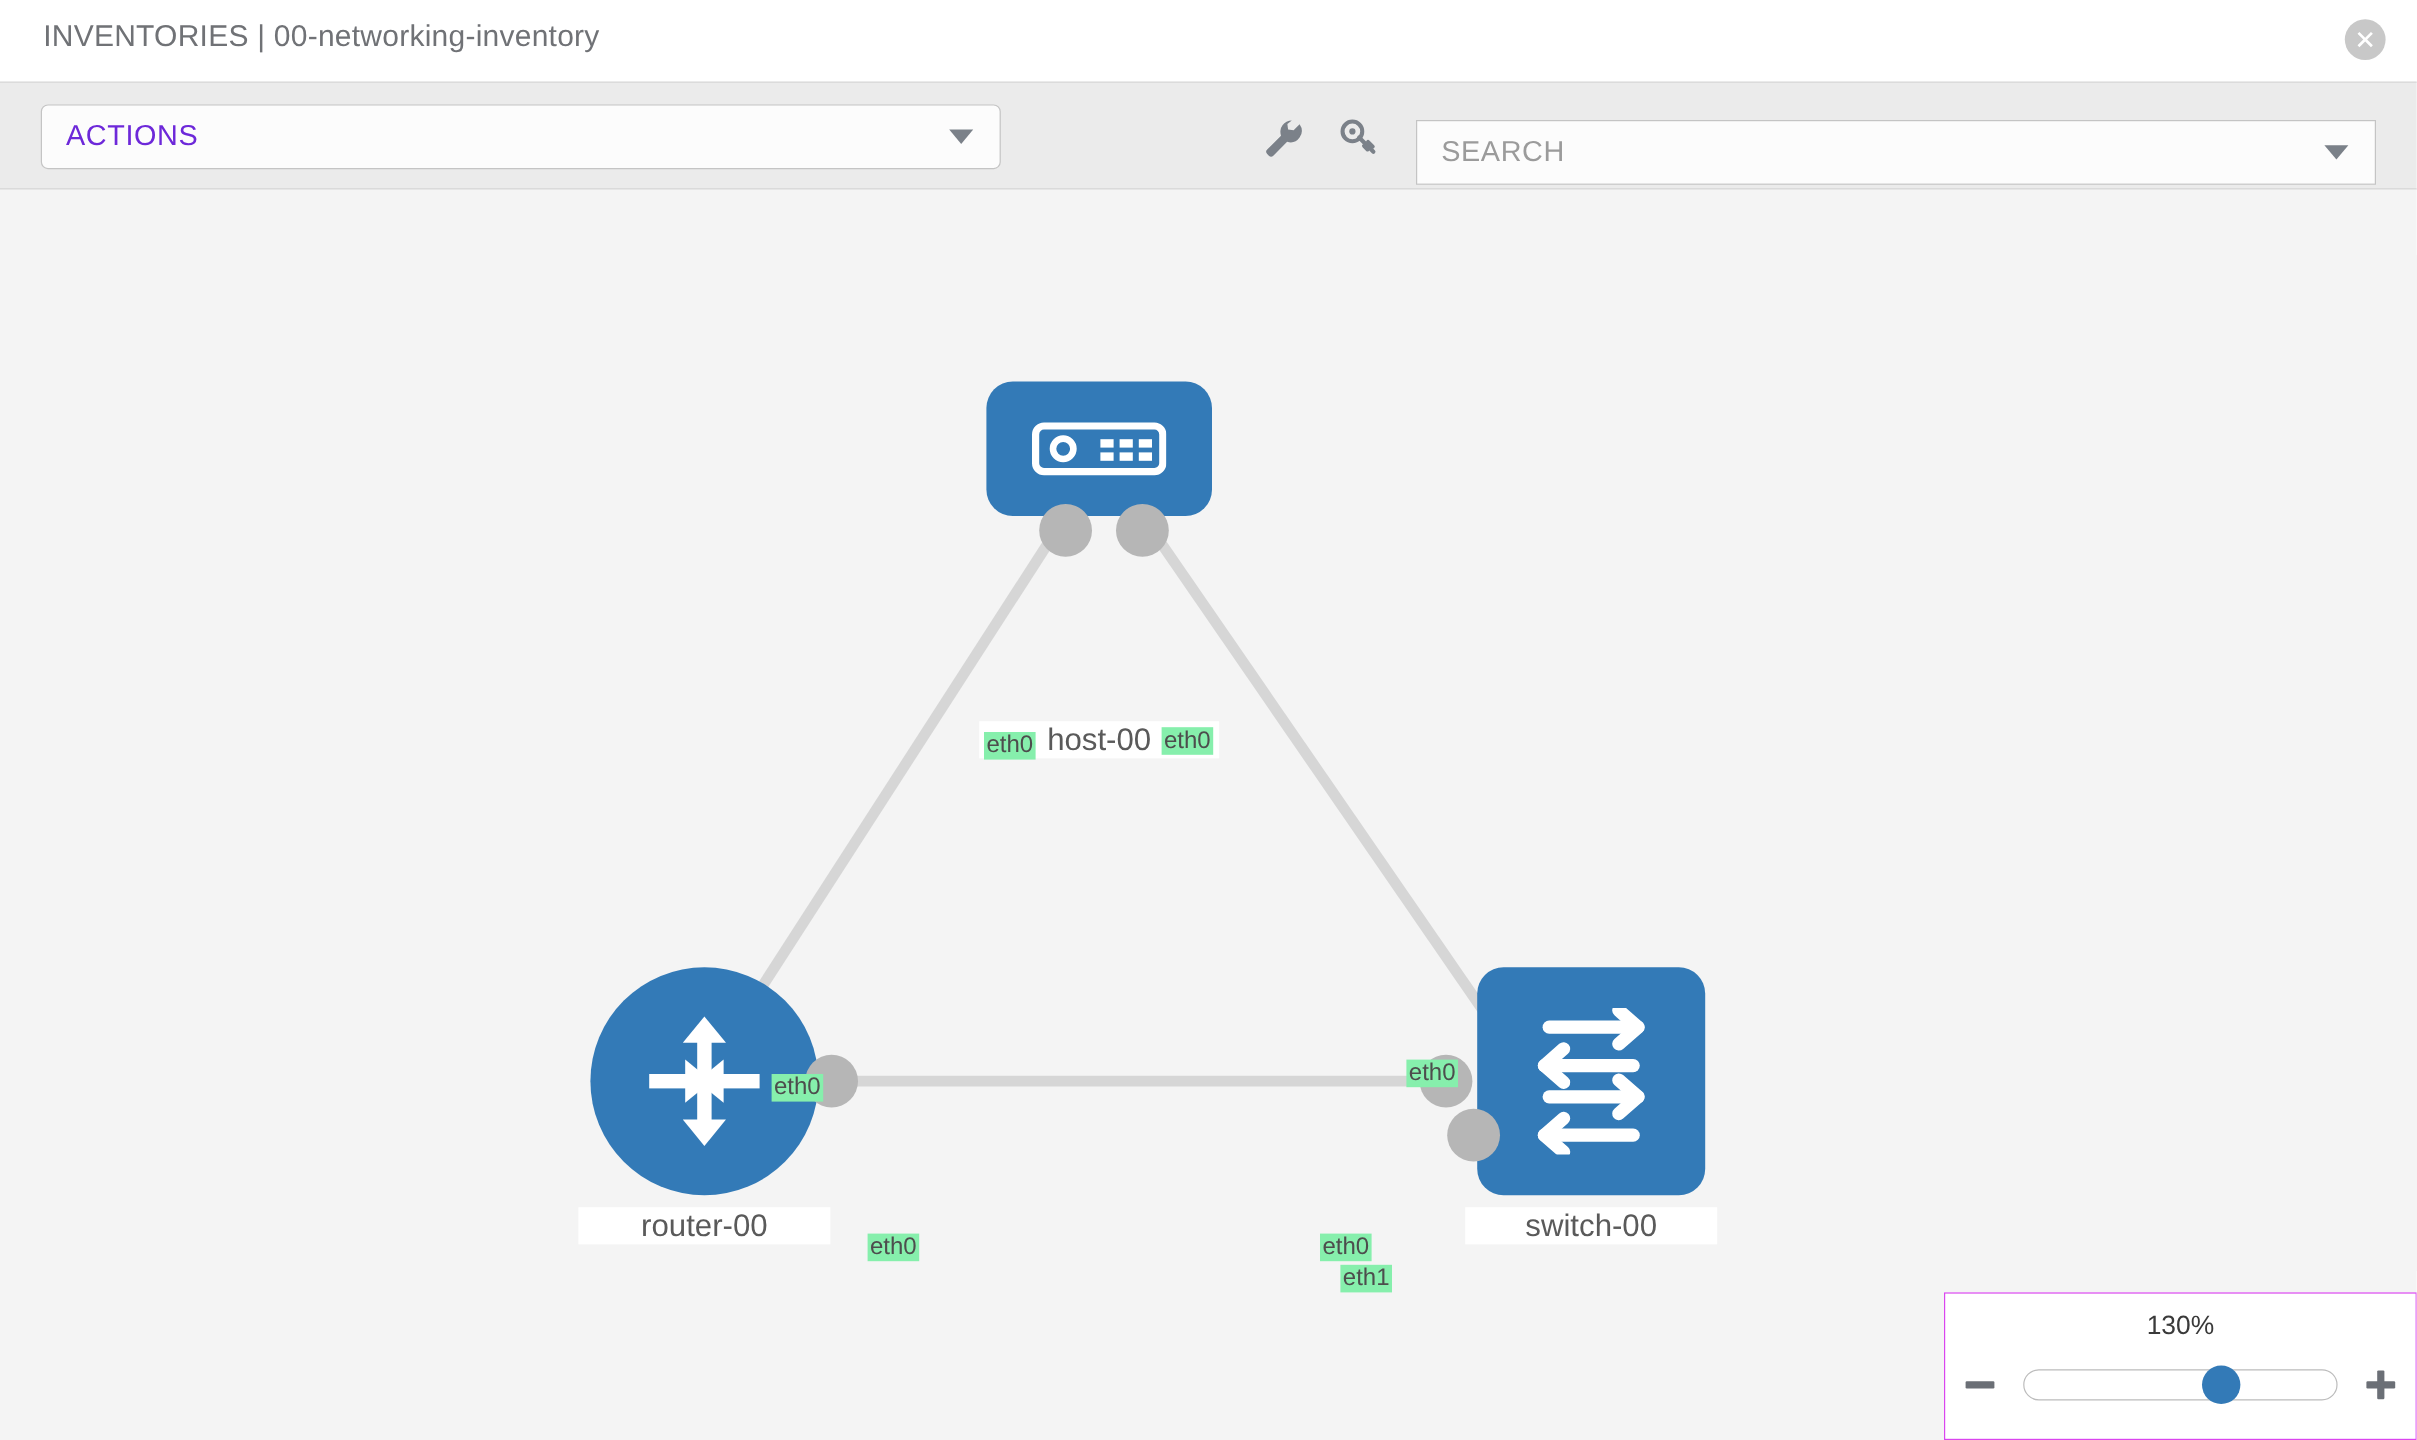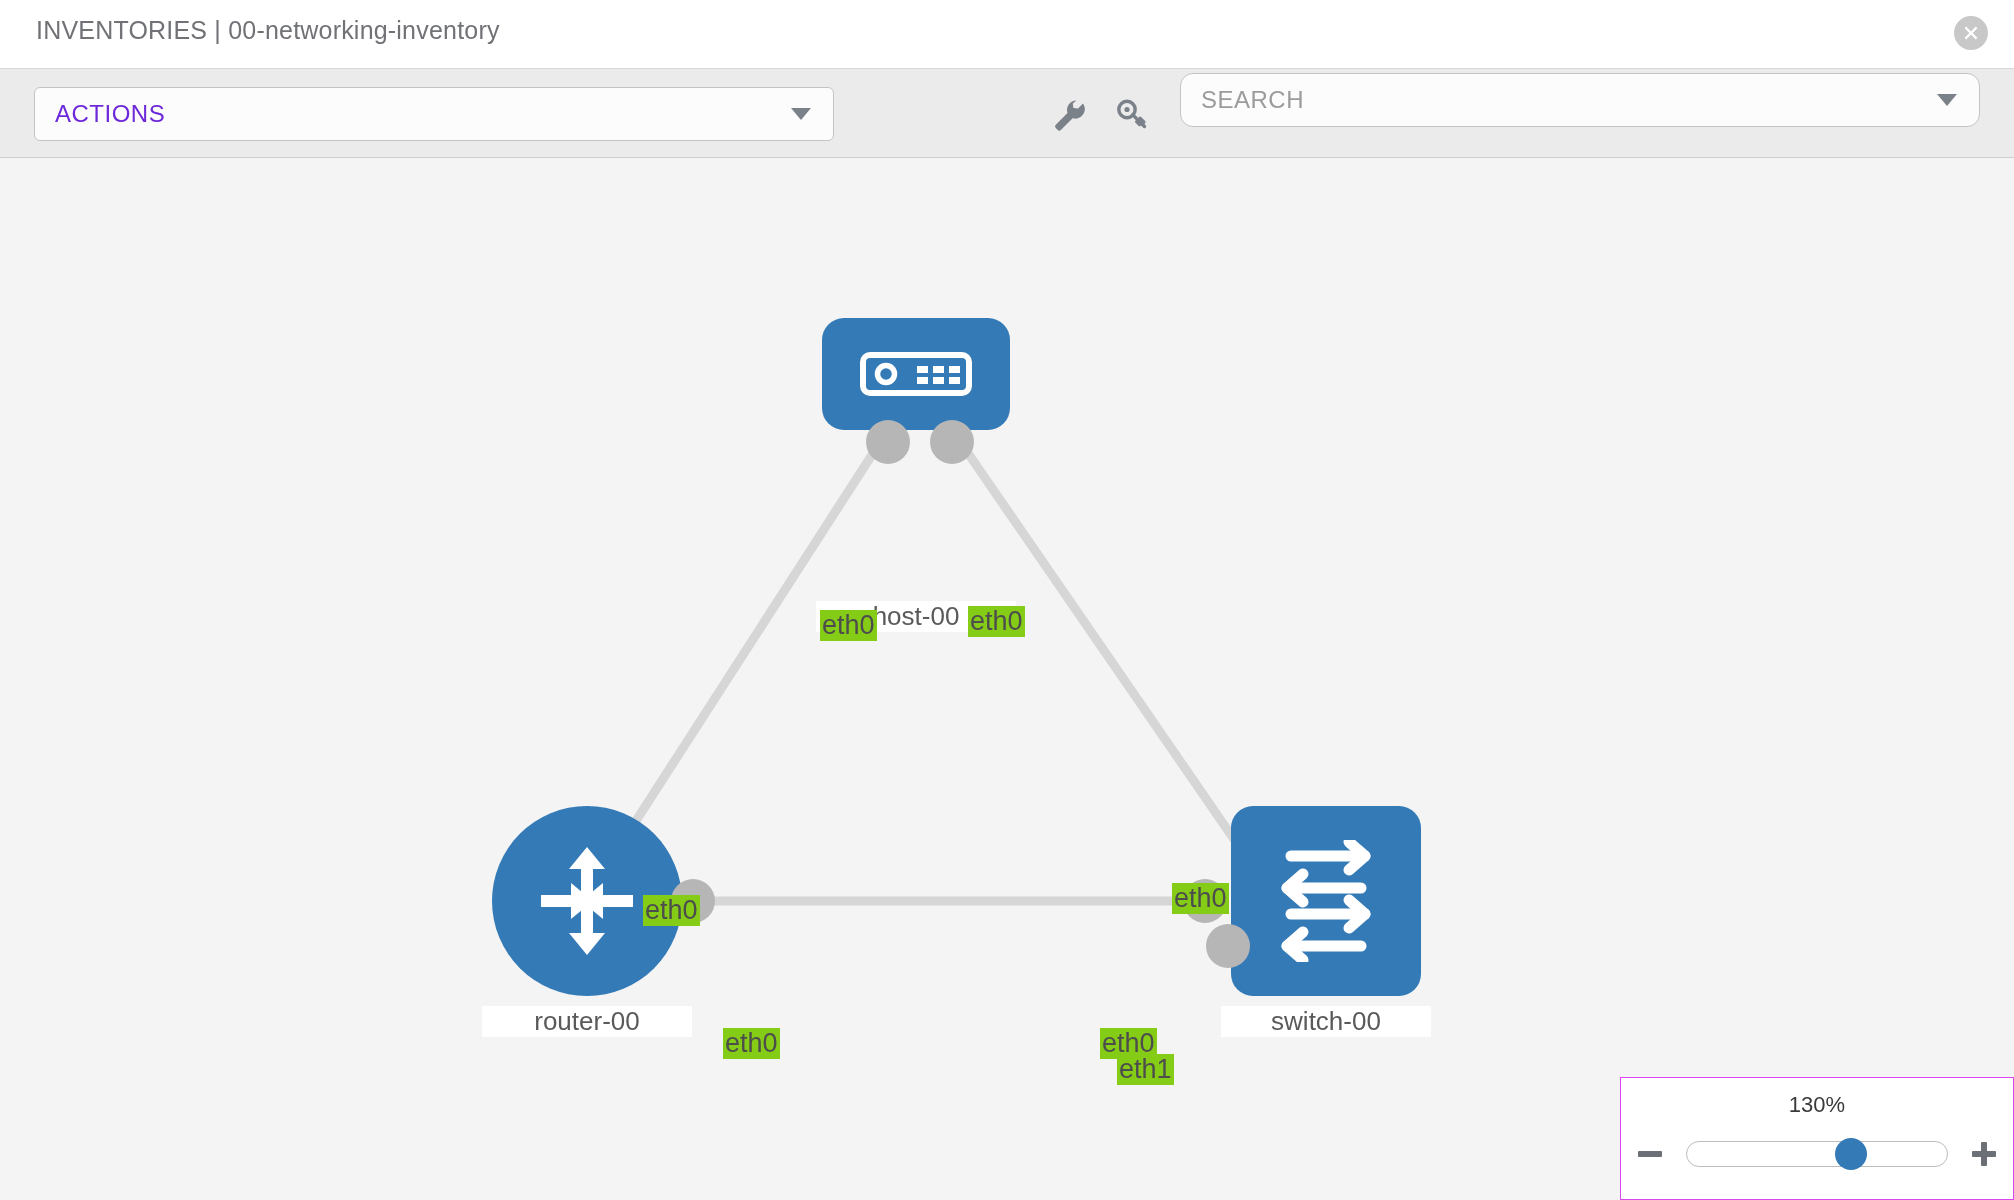--- a/index.html
+++ b/index.html
@@ -102,26 +102,26 @@
     align-items: center;
     justify-content: center;
     cursor: pointer;
   }
   .tool-icon.wrench { left: 1045px; }
   .tool-icon.key    { left: 1110px; }
 
   .search-box {
     position: absolute;
     left: 1180px;
-    top: 4px;
+    top: 31px;
     width: 800px;
     height: 54px;
     background: #fcfcfc;
     border: 1px solid #c4c4c4;
-    border-radius: 13px;
+    border-radius: 0;
     display: flex;
     align-items: center;
     cursor: text;
   }
   .search-box .label {
     margin-left: 20px;
     font-size: 24px;
     color: #9b9b9b;
     letter-spacing: 0.5px;
   }
@@ -171,23 +171,23 @@
     position: absolute;
     width: 44px;
     height: 44px;
     border-radius: 50%;
     background: #b6b6b6;
     cursor: pointer;
   }
 
   .iface-label {
     position: absolute;
-    font-size: 27px;
+    font-size: 20px;
     color: #4d4d4d;
-    background: #84cc16;
+    background: #86efac;
     padding: 0 2px;
     white-space: nowrap;
   }
 
   
   .zoom-panel {
     position: absolute;
     right: 0;
     bottom: 0;
     width: 394px;

